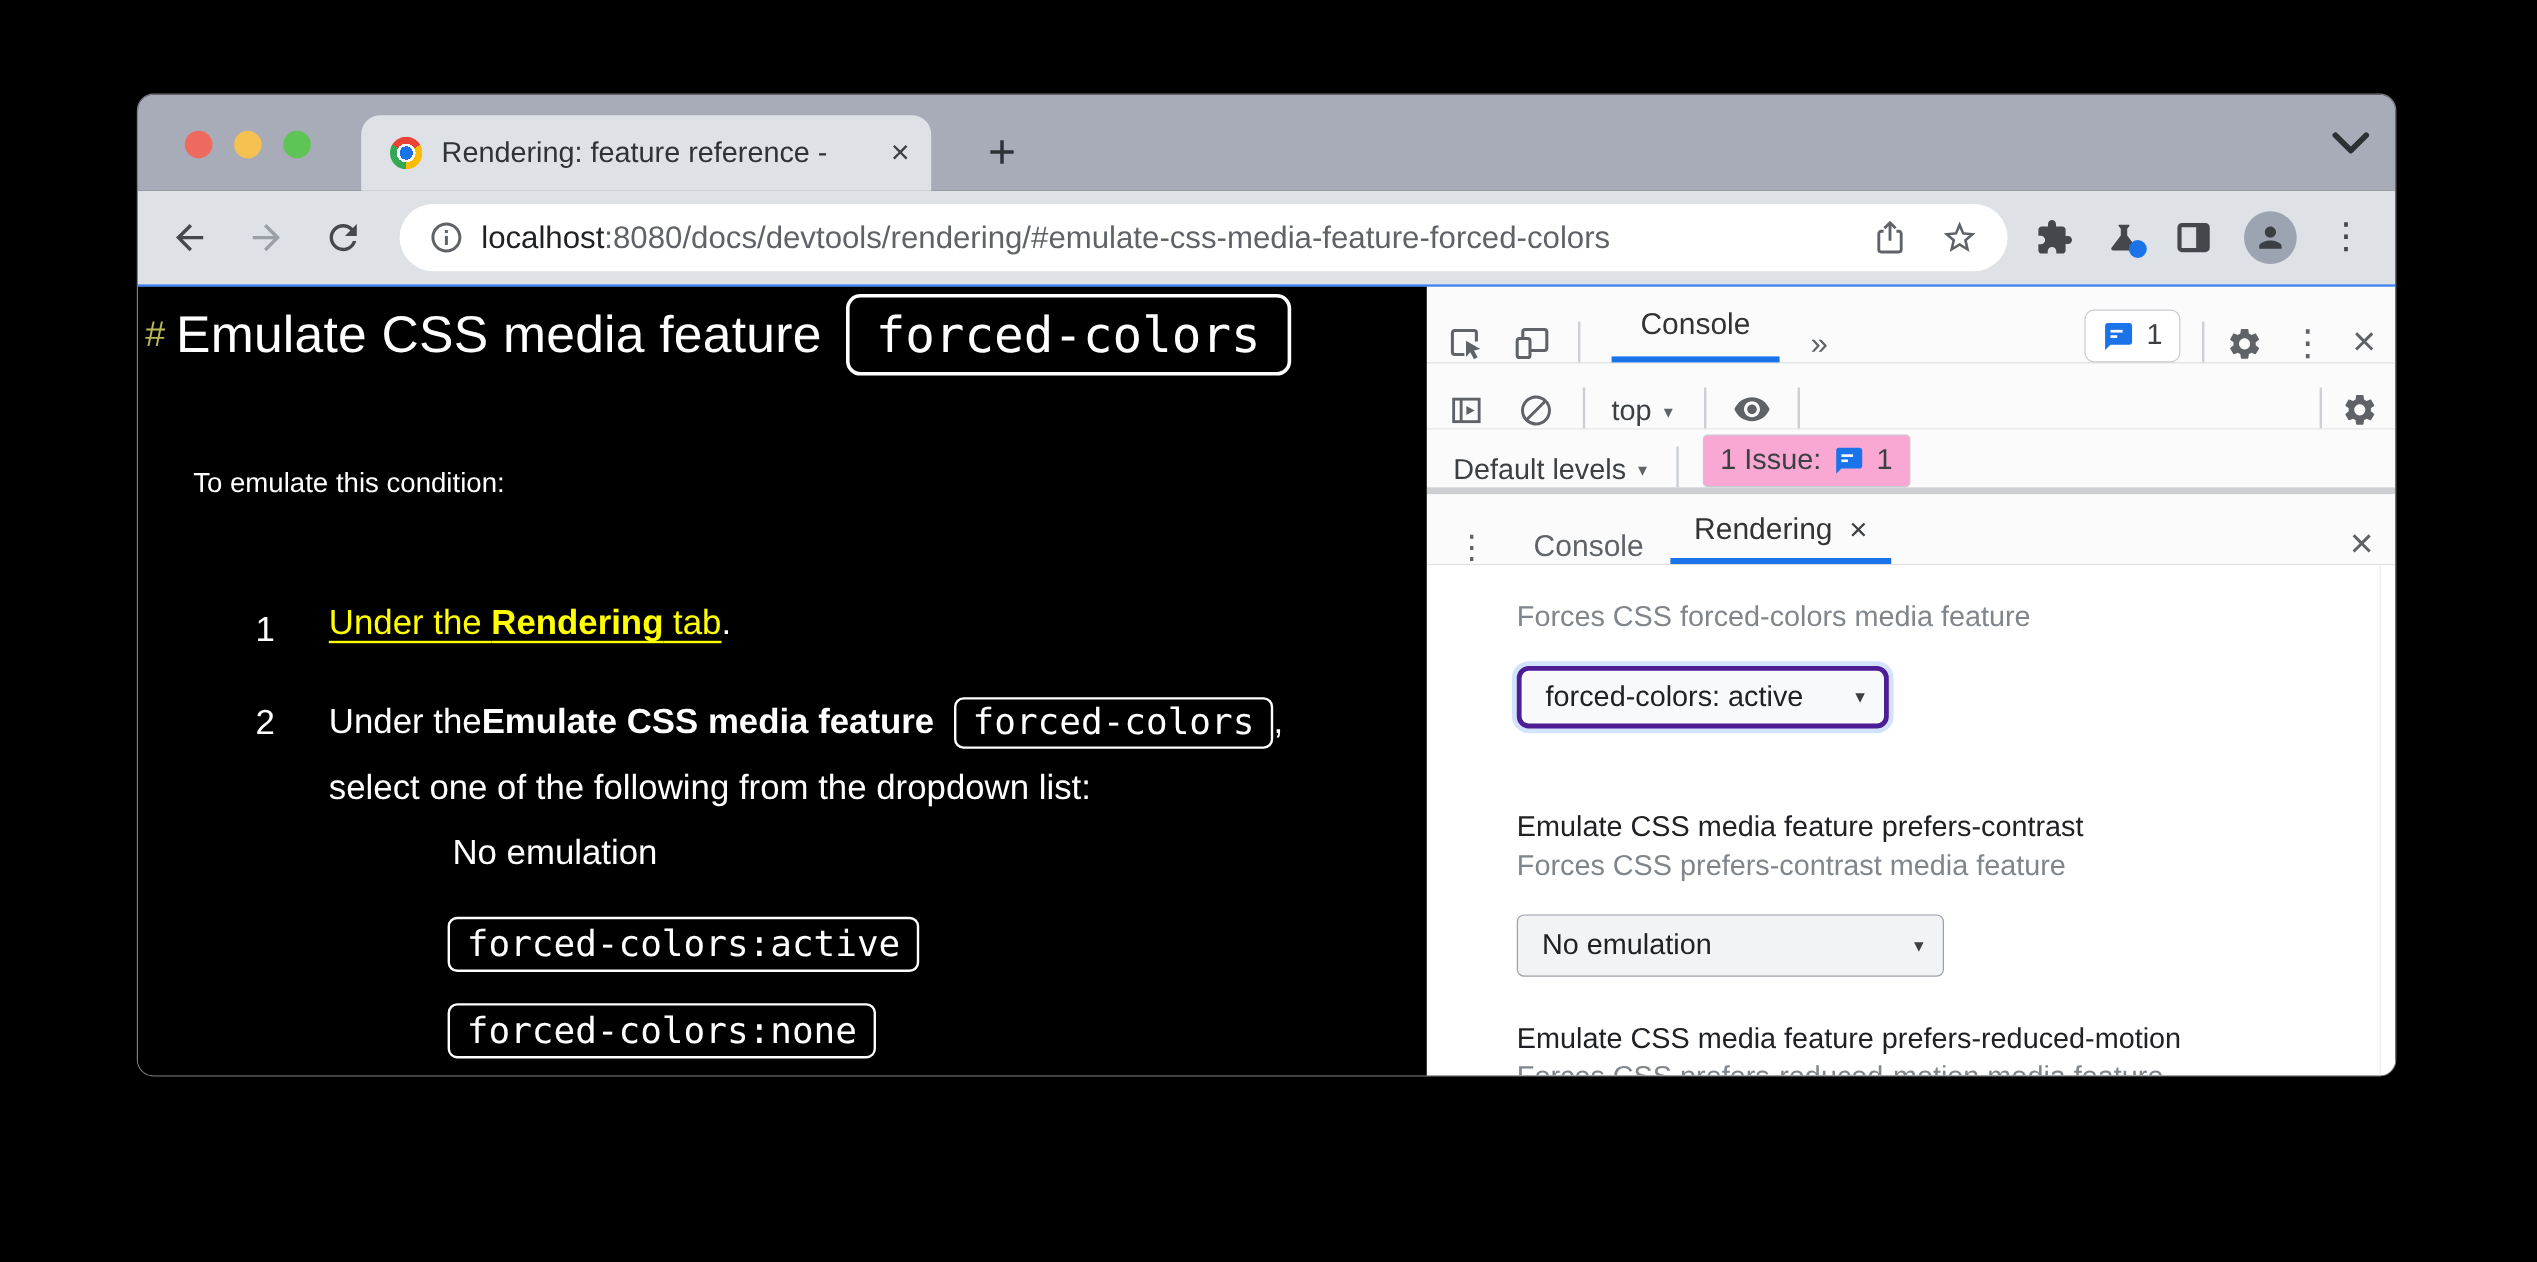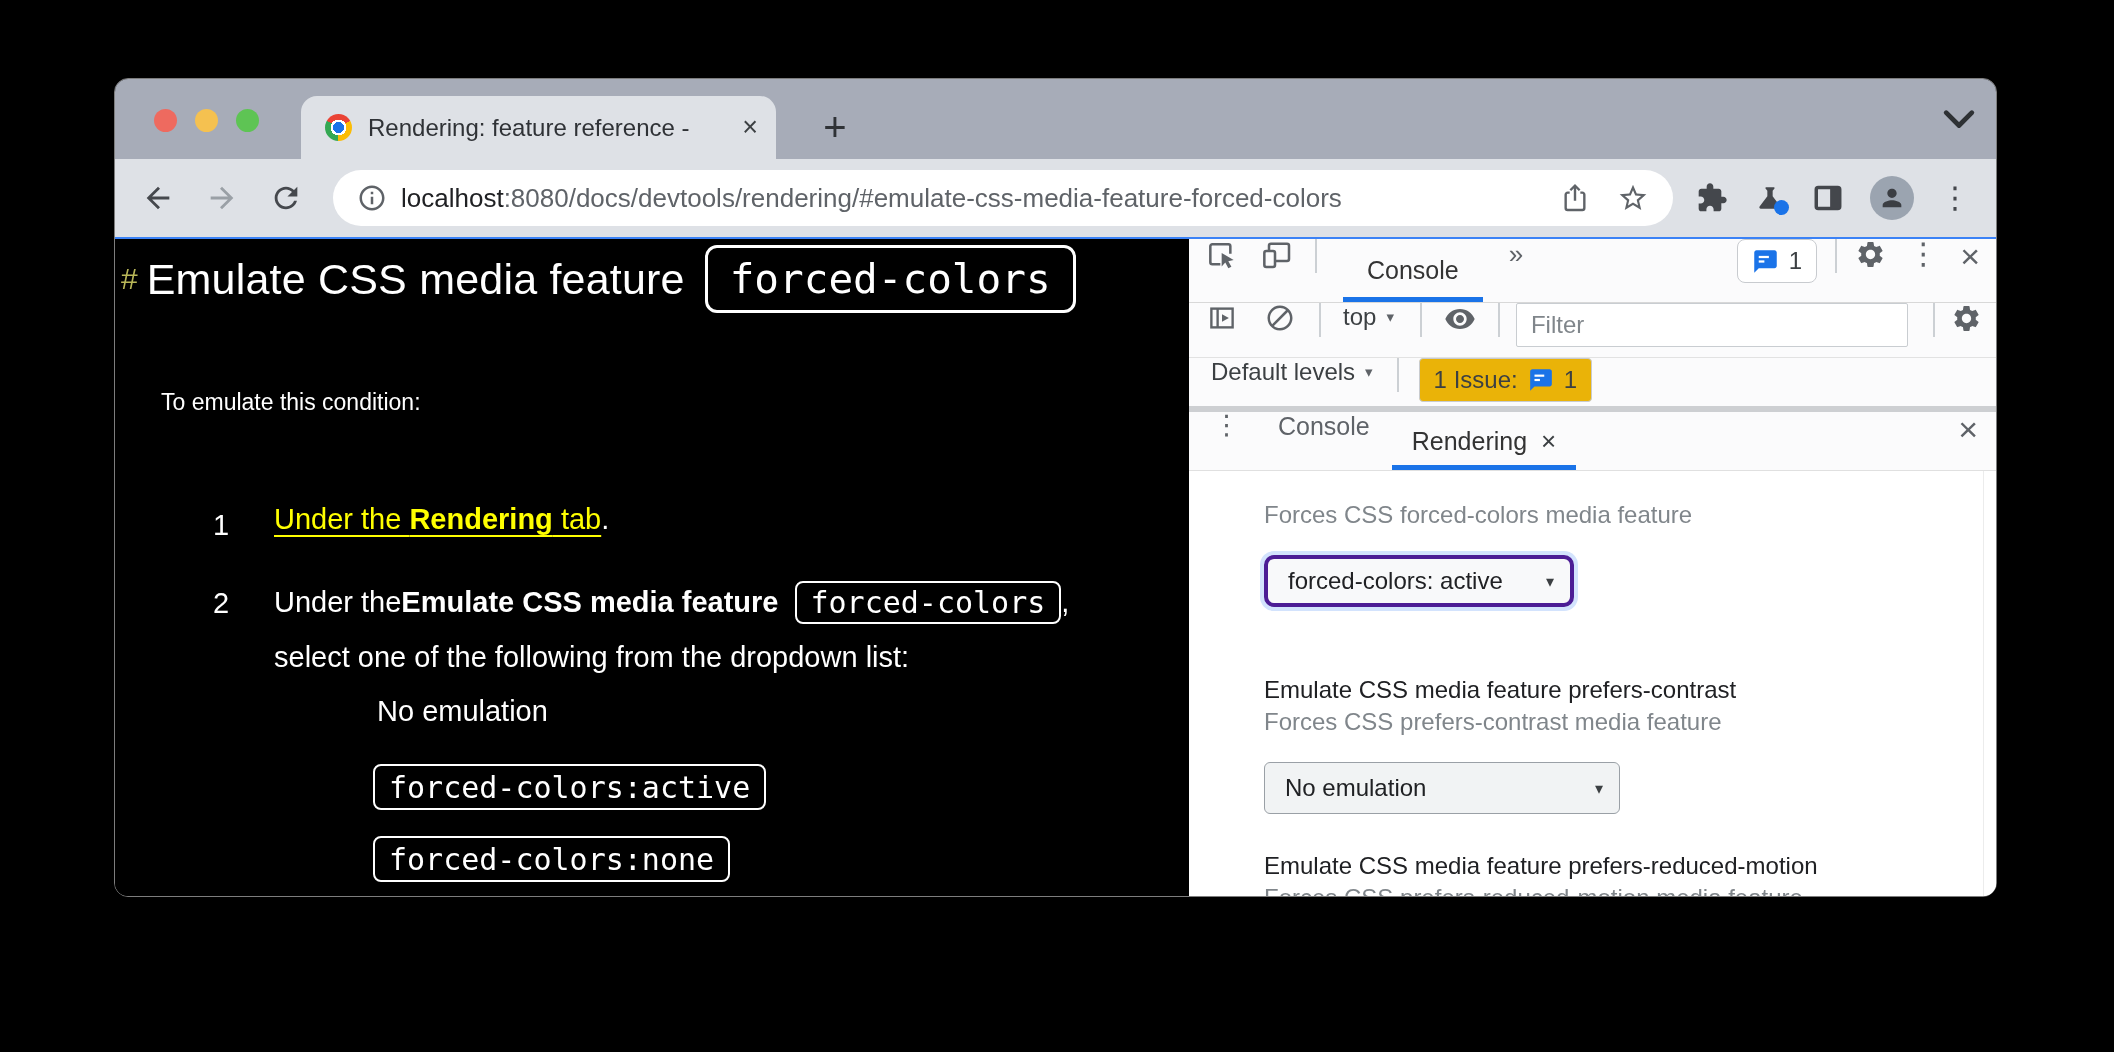--- a/index.html
+++ b/index.html
@@ -55,42 +55,42 @@
   .h1-code{margin-left:20px;font-size:41px;border-width:3px;border-radius:12px;padding:7px 22px;}
   .intro{position:absolute;left:46px;top:150px;font-size:23px;}
   .lnum{position:absolute;left:98px;font-size:29px;}
   .lrow{position:absolute;left:159px;display:flex;align-items:center;white-space:nowrap;font-size:29px;}
   .ylink{color:#ffff00;text-decoration:underline;text-decoration-thickness:2px;text-underline-offset:6px;cursor:pointer;}
   .b{font-weight:bold;}
   .opt-plain{position:absolute;left:262px;top:456px;font-size:29px;}
   .optbox{position:absolute;left:258px;height:46px;box-sizing:border-box;}
 
   
-  .dt-row{position:relative;display:flex;align-items:flex-start;background:#fbfbfc;flex:0 0 auto;}
+  .dt-row{position:relative;display:flex;align-items:flex-end;background:#fbfbfc;flex:0 0 auto;}
   .dt-row1{height:63px;border-bottom:1px solid #d8d8d8;}
   .dt-row2{height:54px;border-bottom:1px solid #e2e2e2;}
   .dt-row3{height:48px;}
   .thickdiv{height:6px;background:#cdcfd2;flex:0 0 auto;}
   .drawer-tabs{height:58px;border-bottom:1px solid #e0e0e0;}
   .sep{width:2px;height:34px;background:#ccd0d4;flex:0 0 auto;}
   .dticon{color:#5f6368;flex:0 0 auto;}
   .dtbtn{display:flex;align-items:center;justify-content:center;flex:0 0 auto;}
   .dt-tab-label{font-size:25px;color:#333;}
   .underline{position:absolute;bottom:0;height:5px;background:#1a73e8;}
   .chev2{font-size:26px;color:#5f6368;letter-spacing:-2px;}
   .badge{display:flex;align-items:center;gap:10px;border:1px solid #c8cbcf;border-radius:8px;background:#fff;
          height:42px;padding:0 14px;}
   .badge .cnt{font-size:24px;color:#3c4043;}
   .xbtn{font-size:34px;color:#5f6368;line-height:1;}
   .ddl{display:flex;align-items:center;gap:10px;font-size:24px;color:#3c4043;}
   .caret{font-size:15px;color:#5f6368;}
   .filter{height:44px;border:1px solid #c9cdd1;border-radius:2px;background:#fff;font-size:24px;color:#202124;
           padding:0 14px;box-sizing:border-box;font-family:"Liberation Sans",sans-serif;outline:none;}
   .filter::placeholder{color:#80868b;}
-  .issuebtn{display:flex;align-items:center;gap:10px;border:1px solid #c8cbcf;border-radius:4px;height:42px;padding:0 14px;background:#eab308;}
+  .issuebtn{display:flex;align-items:center;gap:10px;border:1px solid #c8cbcf;border-radius:4px;height:42px;padding:0 14px;background:#f9a8d4;}
   .issuebtn span{font-size:24px;color:#3c4043;}
 
   
   .drawer-body{position:relative;flex:1;background:#fff;overflow:hidden;}
   .scroll-track{position:absolute;right:0;top:0;bottom:0;width:12px;background:#fff;border-left:1px solid #ececec;}
   .dt-section{position:absolute;left:75px;right:40px;}
   .sec-title{font-size:24px;line-height:32px;color:#202124;}
   .sec-desc{font-size:24px;line-height:32px;color:#80868b;}
   .dt-select{position:relative;margin-top:24px;display:flex;align-items:center;height:52px;width:310px;
              background:#f1f3f4;border:1px solid #9aa0a6;border-radius:6px;padding:0 46px 0 20px;box-sizing:border-box;
@@ -275,21 +275,20 @@
           <span>top</span>
               <span class="caret">▾</span>
         </span>
         <span class="sep" style="margin-left:26px;"></span>
         <span class="dticon dtbtn" style="margin-left:22px;">
           <svg width="32" height="32" viewBox="0 0 24 24">
                 <path fill="currentColor" d="M12 4.5C7 4.5 2.73 7.61 1 12c1.73 4.39 6 7.5 11 7.5s9.27-3.11 11-7.5c-1.73-4.39-6-7.5-11-7.5zM12 17c-2.76 0-5-2.24-5-5s2.24-5 5-5 5 2.24 5 5-2.24 5-5 5zm0-8c-1.66 0-3 1.34-3 3s1.34 3 3 3 3-1.34 3-3-1.34-3-3-3z"></path>
               </svg>
         </span>
         <span class="sep" style="margin-left:22px;"></span>
-        <input class="filter" style="margin-left: 16px; width: 392px;" placeholder="Filter">
         <span style="flex:1;"></span>
         <span class="sep"></span>
         <span class="dticon dtbtn" style="margin:0 14px 0 16px;">
           <svg width="31" height="31" viewBox="0 0 24 24">
                 <path fill="currentColor" d="M19.14 12.94c.04-.3.06-.61.06-.94 0-.32-.02-.64-.07-.94l2.03-1.58c.18-.14.23-.41.12-.61l-1.92-3.32c-.12-.22-.37-.29-.59-.22l-2.39.96c-.5-.38-1.03-.7-1.62-.94l-.36-2.54c-.04-.24-.24-.41-.48-.41h-3.84c-.24 0-.43.17-.47.41l-.36 2.54c-.59.24-1.13.57-1.62.94l-2.39-.96c-.22-.08-.47 0-.59.22L2.74 8.87c-.12.21-.08.47.12.61l2.03 1.58c-.05.3-.09.63-.09.94s.02.64.07.94l-2.03 1.58c-.18.14-.23.41-.12.61l1.92 3.32c.12.22.37.29.59.22l2.39-.96c.5.38 1.03.7 1.62.94l.36 2.54c.05.24.24.41.48.41h3.84c.24 0 .44-.17.47-.41l.36-2.54c.59-.24 1.13-.56 1.62-.94l2.39.96c.22.08.47 0 .59-.22l1.92-3.32c.12-.22.07-.47-.12-.61l-2.01-1.58zM12 15.6c-1.98 0-3.6-1.62-3.6-3.6s1.62-3.6 3.6-3.6 3.6 1.62 3.6 3.6-1.62 3.6-3.6 3.6z"></path>
               </svg>
         </span>
       </div>
 
       <div class="dt-row dt-row3">

